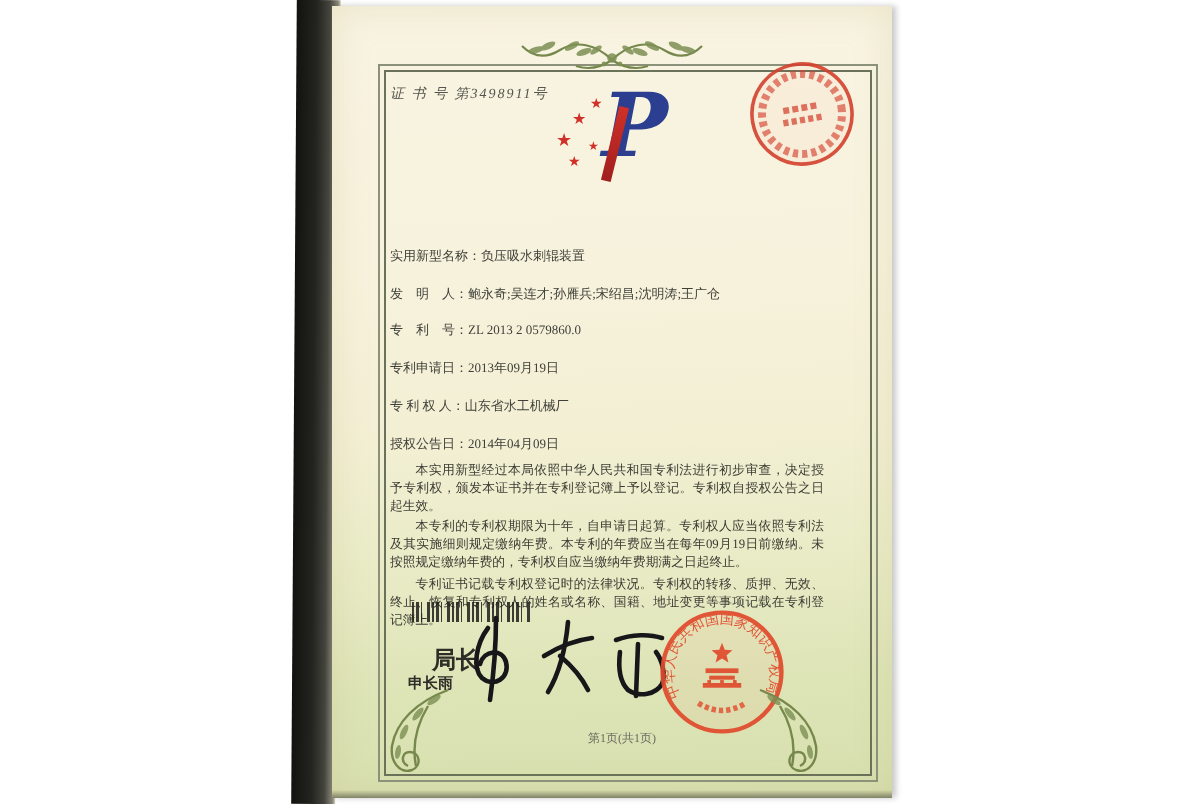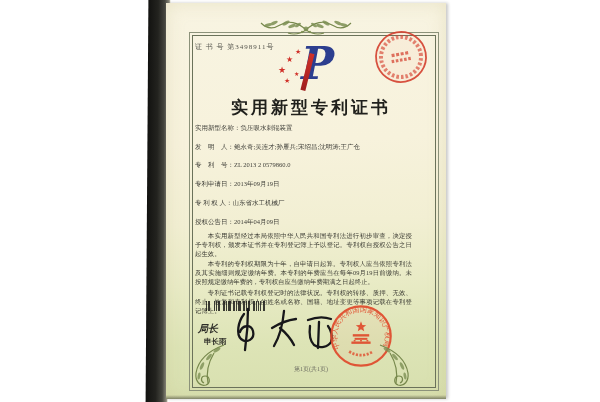--- a/index.html
+++ b/index.html
@@ -16,21 +16,21 @@
   .page::after{content:"";position:absolute;left:0;right:0;bottom:0;height:4px;
         background:linear-gradient(180deg,rgba(0,0,0,0),rgba(60,60,50,.55));}
   
   .frame{position:absolute;left:23px;top:29px;width:244px;height:353px;
          border:1px solid #8c927a;padding:2px;box-sizing:content-box;}
   .frame-inner{width:100%;height:100%;border:1px solid #6b725a;box-sizing:border-box;}
   .garland{position:absolute;left:92px;top:13px;width:96px;height:27px;}
   .corner{position:absolute;width:42px;height:46px;}
   .corner-left{left:18px;top:340px;}
   .corner-right{left:212px;top:340px;transform:scaleX(-1);}
-  .cert-no{position:absolute;left:29px;top:39px;font-size:7px;letter-spacing:1px;color:#55554d;white-space:nowrap;}
+  .cert-no{position:absolute;left:29px;top:39px;font-size:7px;letter-spacing:1px;color:#55554d;white-space:nowrap;font-style:italic;}
   
   .logo{position:absolute;left:112px;top:45px;width:58px;height:48px;}
   .logo-p{position:absolute;right:2px;top:-6px;font-family:"DejaVu Serif", serif;font-style:italic;
           font-weight:bold;font-size:44px;line-height:1;color:#2c3e8f;}
   .logo-slash{position:absolute;left:27px;top:5px;width:5px;height:38px;
           background:linear-gradient(180deg,#d03028,#a01f1f);transform:rotate(14deg);}
   .lstar{position:absolute;color:#d03028;line-height:1;}
   .ls1{left:0px;top:18px;font-size:9px;}
   .ls2{left:8px;top:8px;font-size:8px;}
   .ls3{left:17px;top:1px;font-size:7px;}
@@ -40,21 +40,21 @@
          font-weight:bold;color:#20201c;letter-spacing:3px;white-space:nowrap;}
   .field{position:absolute;left:29px;font-size:6.5px;color:#3f3f39;white-space:nowrap;}
   .f0{top:121px;} .f1{top:140px;} .f2{top:158px;} .f3{top:177px;} .f4{top:196px;} .f5{top:215px;}
   .body-text{position:absolute;left:29px;top:228px;width:217px;font-size:6.4px;line-height:1.42;
          color:#3c3c34;text-align:justify;}
   .body-text p{margin:0 0 1px 0;text-indent:2em;}
   .barcode{position:absolute;left:40px;top:298px;width:60px;height:10px;opacity:.85;
          background:repeating-linear-gradient(90deg,#1d1d1a 0 1px,transparent 1px 2px,
           #1d1d1a 2px 3.5px,transparent 3.5px 4.5px,#1d1d1a 4.5px 5px,transparent 5px 7.5px,
           #1d1d1a 7.5px 9px,transparent 9px 10px);}
-  .exec-title{position:absolute;left:32px;top:319px;font-size:10px;font-weight:bold;color:#2e2e28;font-style:italic;}
+  .exec-title{position:absolute;left:50px;top:319px;font-size:12px;font-weight:bold;color:#2e2e28;}
   .exec-name{position:absolute;left:38px;top:334px;font-size:7.5px;font-weight:bold;color:#2e2e28;}
   .signature{position:absolute;left:62px;top:303px;width:110px;height:48px;}
   .seal{position:absolute;left:163px;top:301px;width:64px;height:64px;opacity:.92;}
   .small-stamp{position:absolute;left:208px;top:27px;width:54px;height:54px;transform:rotate(-10deg);opacity:.9;}
   .page-num{position:absolute;left:23px;top:362px;width:244px;text-align:center;font-size:6px;color:#6b6b60;}
 </style>
 </head>
 <body>
 
 <div class="stage">
@@ -103,21 +103,20 @@
     <div class="logo">
       <span class="logo-p">P</span>
       <span class="logo-slash"></span>
       <span class="lstar ls1">★</span>
       <span class="lstar ls2">★</span>
       <span class="lstar ls3">★</span>
       <span class="lstar ls4">★</span>
       <span class="lstar ls5">★</span>
     </div>
 
-    <div class="title">实用新型专利证书</div>
 
     <div class="field f0">
       <span>实用新型名称：</span><span>负压吸水刺辊装置</span>
     </div>
     <div class="field f1">
       <span>发　明　人：</span><span>鲍永奇;吴连才;孙雁兵;宋绍昌;沈明涛;王广仓</span>
     </div>
     <div class="field f2">
       <span>专　利　号：</span><span>ZL 2013 2 0579860.0</span>
     </div>

